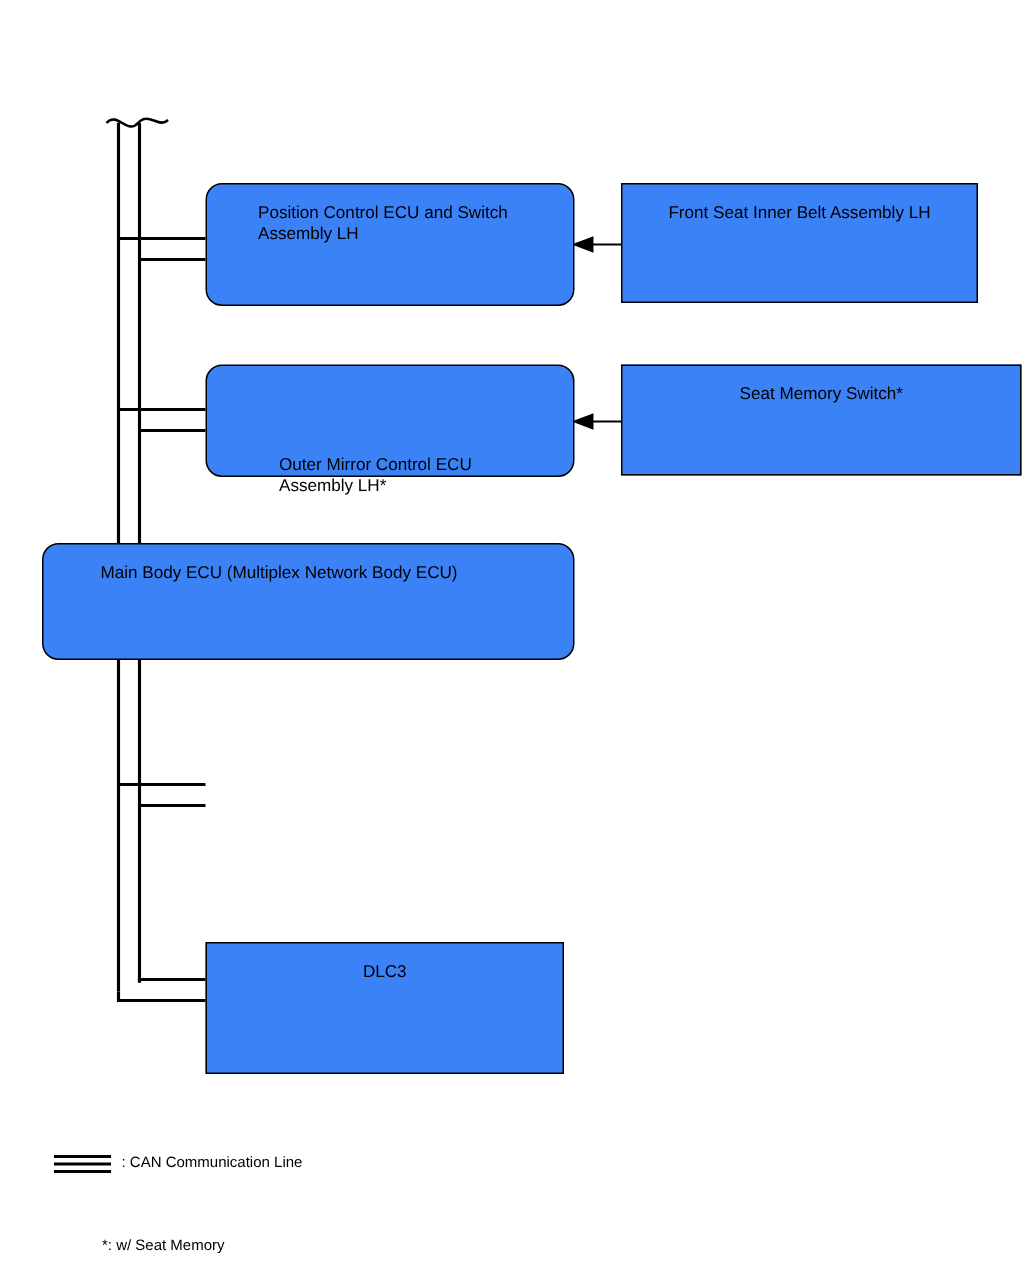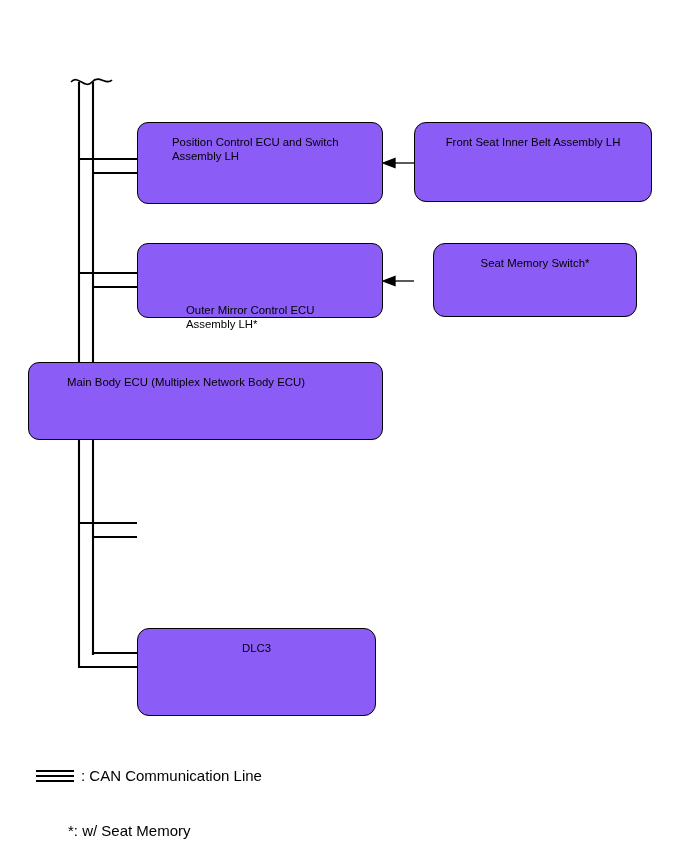--- a/index.html
+++ b/index.html
@@ -21,46 +21,46 @@
   #wiring {
     position: absolute;
     left: 0;
     top: 0;
     width: 688px;
     height: 852px;
   }
   .node {
     position: absolute;
     box-sizing: border-box;
-    background: #8b5cf6;
+    background: #3b82f6;
     border: 1.6px solid #000000;
     z-index: 5;
     padding-left: 32px;
   }
   .node.rounded {
     border-radius: 11px;
   }
   .node.square {
-    border-radius: 12px;
+    border-radius: 0;
   }
   .node .label {
     position: absolute;
     font-size: 11.4px;
     line-height: 13.6px;
     color: #000000;
     white-space: pre-line;
   }
   .label.tl  { left: 34px;  top: 13px; }
   .label.tl2 { left: 48px;  top: 13px; margin-top: 47px; }
   .label.tl3 { left: 38px;  top: 13px; text-align: center; }
   .label.ctr { left: 0; right: 0; top: 13px; text-align: center; }
 
   .legend {
     position: absolute;
-    font-size: 15px;
+    font-size: 10px;
     line-height: 14px;
     color: #000000;
     white-space: nowrap;
   }
   #legend-can-row {
     left: 36px;
     top: 769px;
     display: flex;
     align-items: center;
   }
@@ -127,21 +127,21 @@
 
   <div class="node square" style="left:414px; top:122px; width:238px; height:80px;">
     <div class="label ctr">Front Seat Inner Belt Assembly LH</div>
   </div>
 
   <div class="node rounded" style="left:137px; top:243px; width:246px; height:75px;">
     <div class="label tl2">Outer Mirror Control ECU
 Assembly LH*</div>
   </div>
 
-  <div class="node square" style="left:414px; top:243px; width:204px; height:74px;margin-left:19px;">
+  <div class="node square" style="left:414px; top:243px; width:267px; height:74px;">
     <div class="label ctr">Seat Memory Switch*</div>
   </div>
 
   <div class="node rounded" style="left:28px; top:362px; width:355px; height:78px;">
     <div class="label tl3">Main Body ECU (Multiplex Network Body ECU)</div>
   </div>
 
 
   <div class="node square" style="left:137px; top:628px; width:239px; height:88px;">
     <div class="label ctr">DLC3</div>

